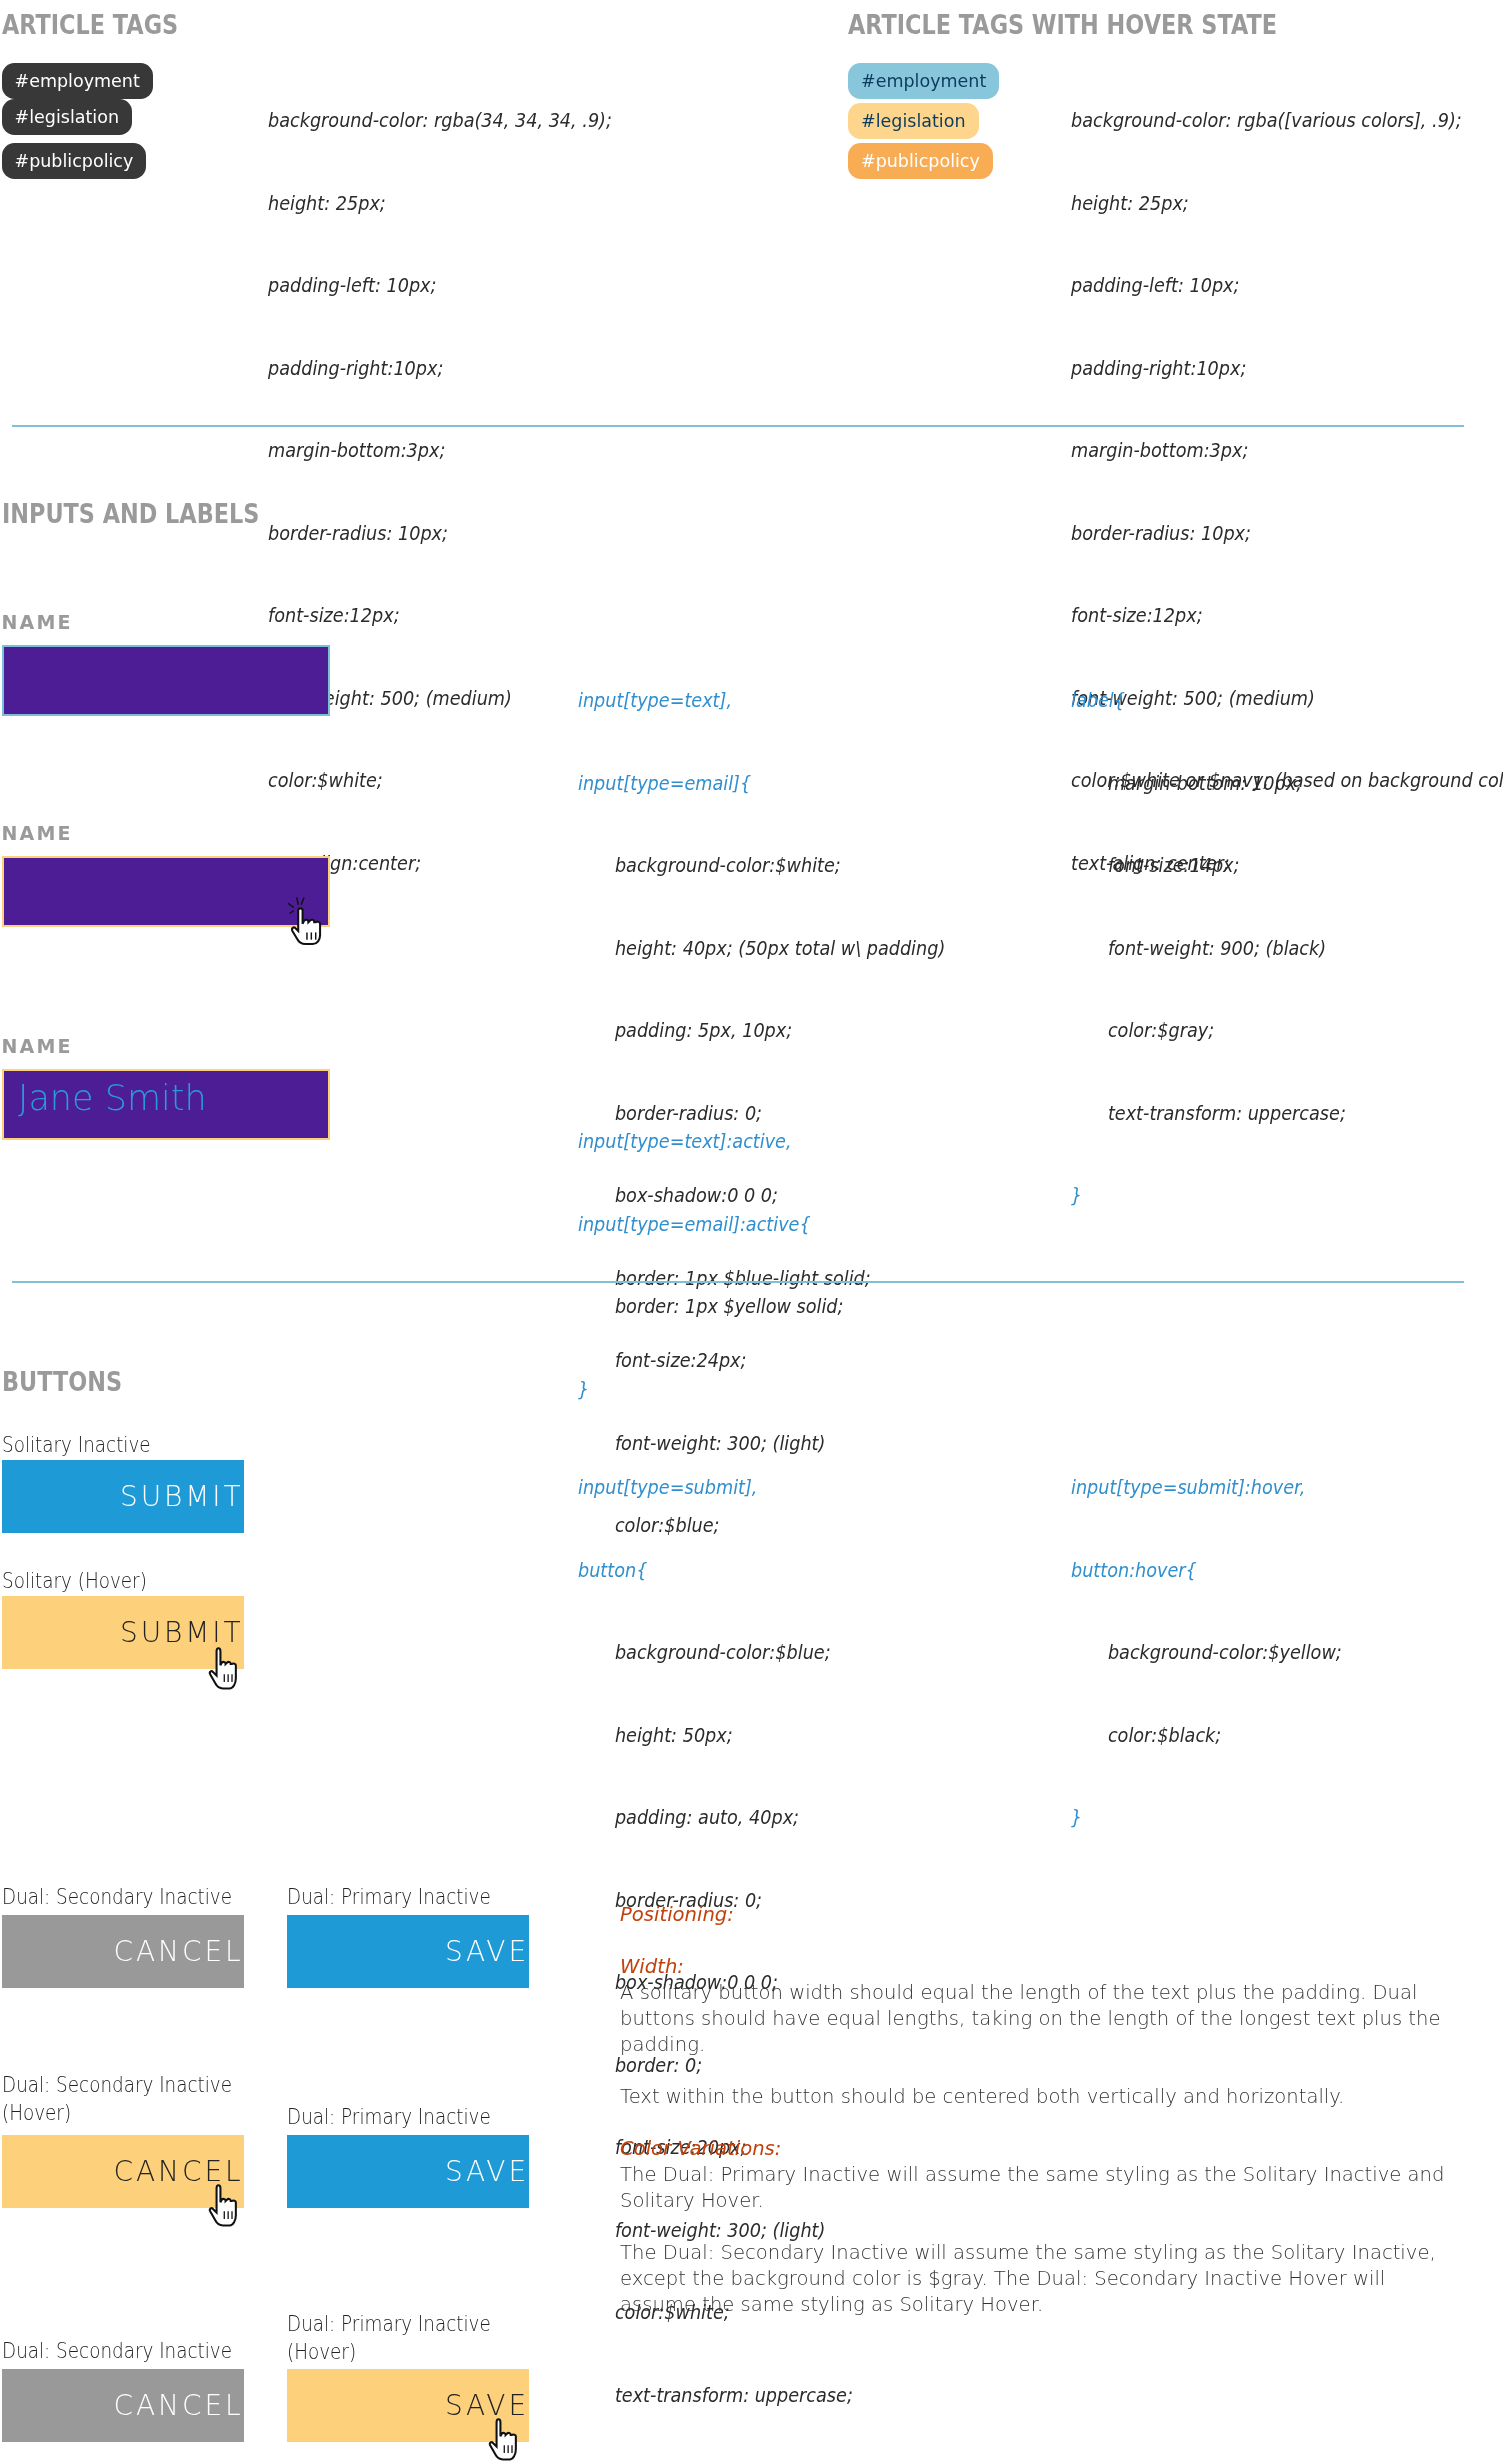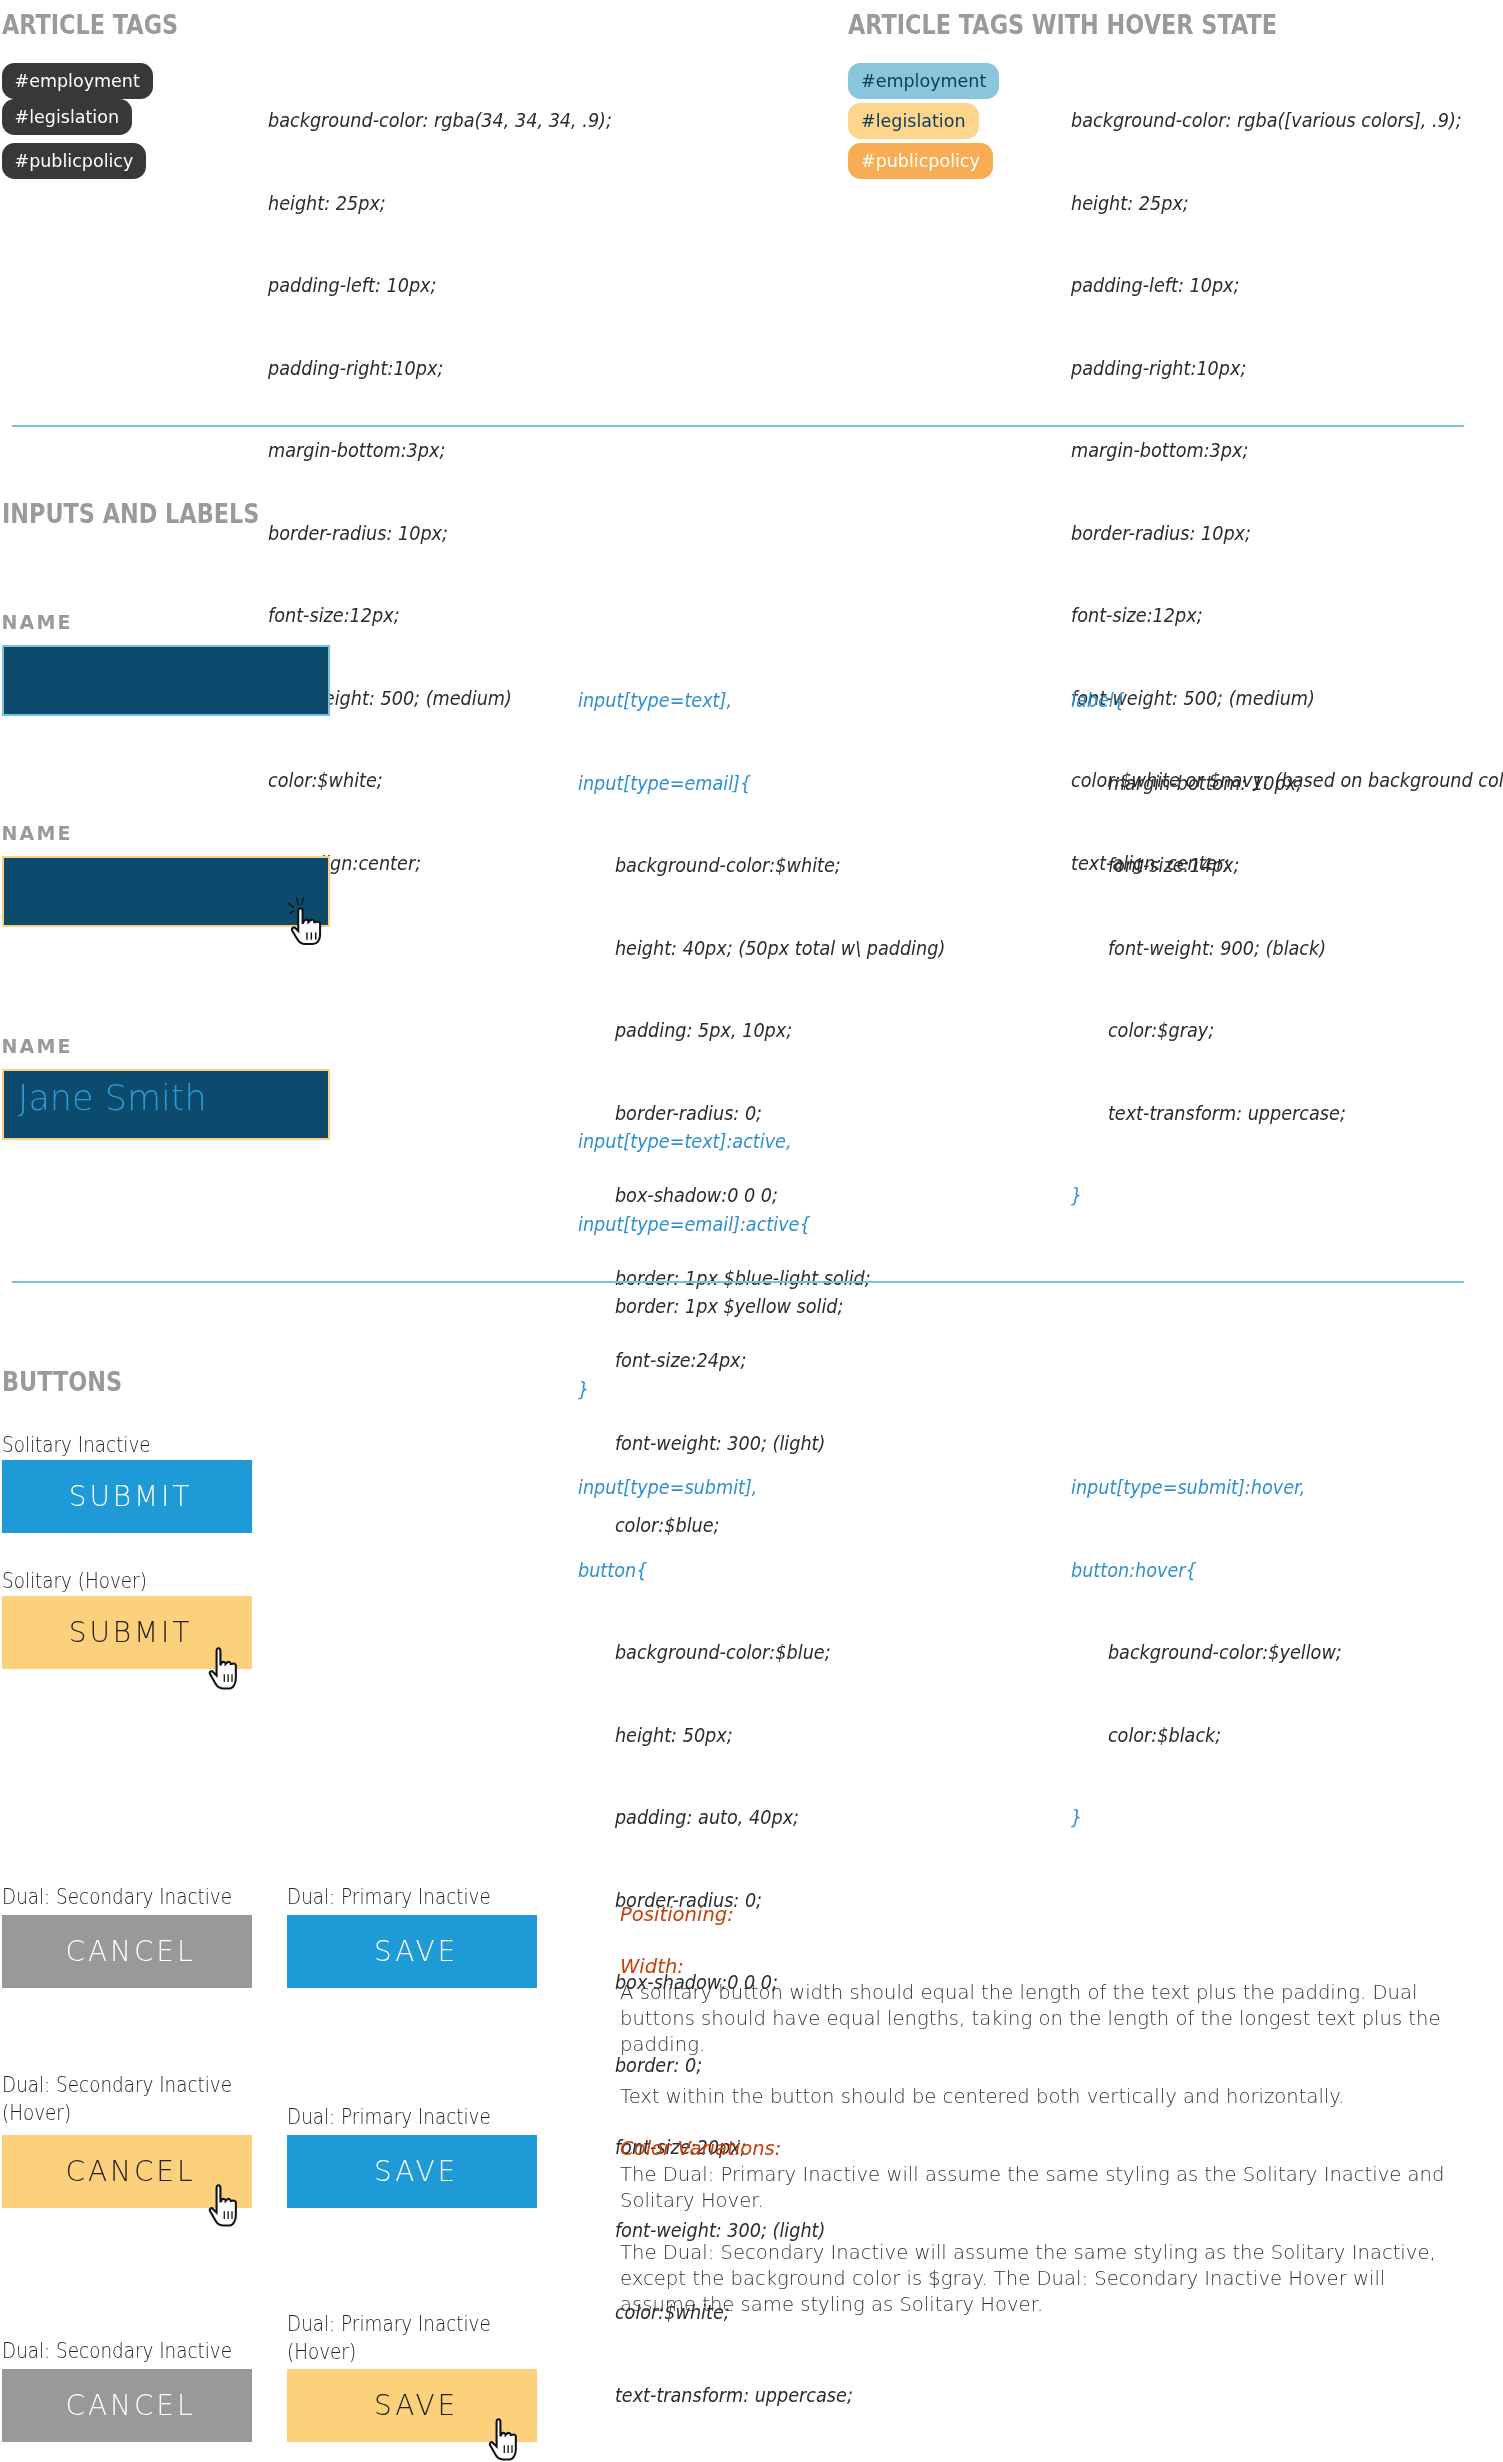--- a/index.html
+++ b/index.html
@@ -25,37 +25,37 @@
   }
   .code .sel { color: #2f8fcf; }
   .code .ind { padding-left: 41px; display: inline-block; }
   .divider { position: absolute; left: 11.6px; width: 1452px; height: 2.2px; background: #7fc0d8; }
   .label-name {
     position: absolute; font-family: "DejaVu Sans", sans-serif; font-weight: 900;
     color: #9a9a9a; font-size: 19px; letter-spacing: 2.2px;
   }
   .input-box {
     position: absolute; left: 1.5px; width: 328px; height: 71px; box-sizing: border-box;
-    background: #0c4a6e;
+    background: #4c1d95;
   }
   .input-box.blue { border: 2.2px solid #7bbfd8; }
   .input-box.yellow { border: 2.2px solid #fdd07c; }
   .input-value {
     position: absolute; left: 14.6px; top: 7.3px; font-size: 35px; color: #2a9bd6;
     font-family: "DejaVu Sans", sans-serif; font-weight: 200;
   }
   .caption {
     position: absolute; font-size: 20.4px; color: #222222; line-height: 28px;
     font-family: "DejaVu Sans", sans-serif; font-weight: 200; white-space: nowrap;
     transform: scaleX(0.9); transform-origin: left top;
   }
   .btn {
     position: absolute; width: 242px; height: 73px; border: 0;
     font-family: "DejaVu Sans", sans-serif; font-size: 28px; letter-spacing: 2.9px;
-    text-align: center; line-height: 73px; font-weight: 200; text-transform: uppercase; padding-left: 8px;
+    text-align: right; line-height: 73px; font-weight: 200; text-transform: uppercase;
   }
   .btn.blue { background: #1e9ad6; color: #ffffff; }
   .btn.yellow { background: #fdd07c; color: #222222; }
   .btn.gray { background: #999999; color: #ffffff; }
   .cursor { position: absolute; width: 32px; height: 38px; }
   .notes {
     position: absolute; left: 620px; top: 1902px; width: 844px;
     font-family: "DejaVu Sans", sans-serif; font-size: 19.6px; line-height: 26px; color: #333333;
     font-weight: 200;
   }

